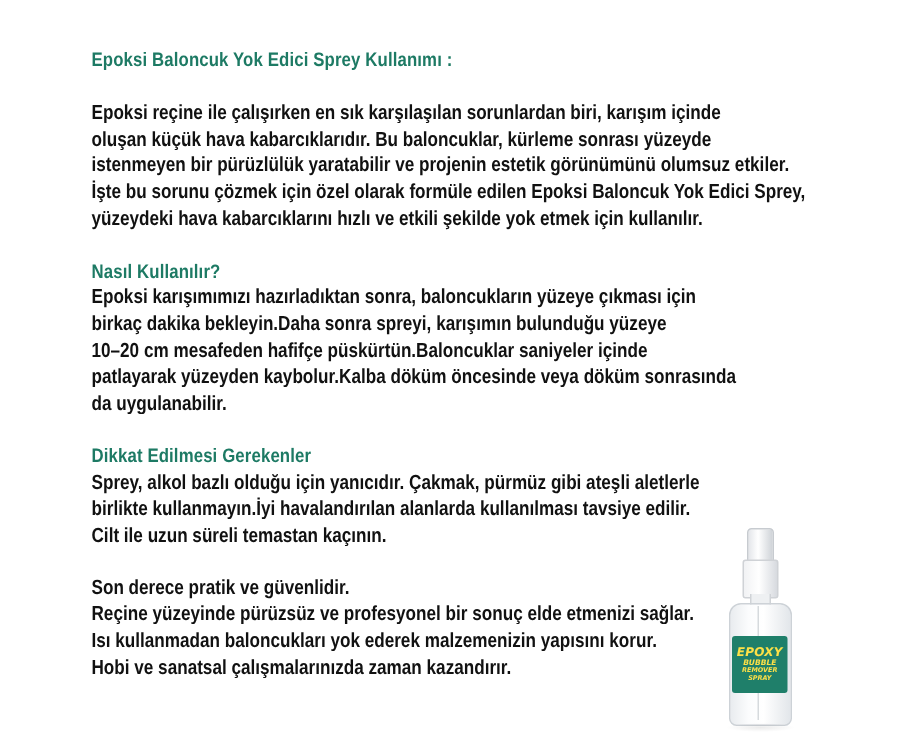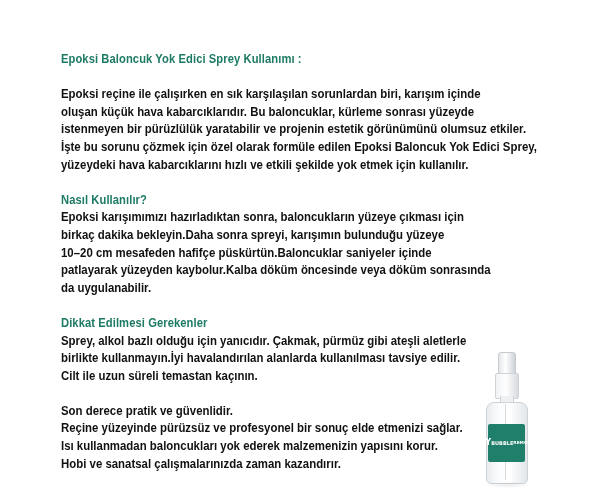--- a/index.html
+++ b/index.html
@@ -10,21 +10,21 @@
     body {
       width: 600px;
       height: 500px;
       position: relative;
       overflow: hidden;
       font-family: "Liberation Sans", "DejaVu Sans", sans-serif;
     }
     .doc {
       position: absolute;
       left: 61px;
-      top: 50px;
+      top: 31px;
       width: 520px;
     }
     .heading {
       font-weight: bold;
       font-size: 13px;
       line-height: 17.6px;
       color: #1d7a64;
       transform: scaleX(0.86);
       transform-origin: left top;
       white-space: nowrap;
@@ -105,26 +105,28 @@
     }
     .bottle .label {
       position: absolute;
       left: 10px;
       top: 82px;
       width: 37px;
       height: 38px;
       background: #1f7f6a;
       border-radius: 2px;
       display: flex;
+      flex-direction: column;
       align-items: center;
       justify-content: center;
-      color: #ffffff;
+      color: #fde047;
       font-family: "DejaVu Sans", sans-serif;
       font-weight: bold;
       line-height: 1;
+      font-style: italic;
     }
     .bottle .label .l1 { font-size: 8px; letter-spacing: 0.2px; }
     .bottle .label .l2 { font-size: 5px; margin-top: 1px; }
     .bottle .label .l3 { font-size: 4.3px; margin-top: 1px; }
     .bottle .label .l4 { font-size: 4.3px; margin-top: 1px; }
     .bottle .shadow {
       position: absolute;
       left: 6px;
       top: 140px;
       width: 46px;

